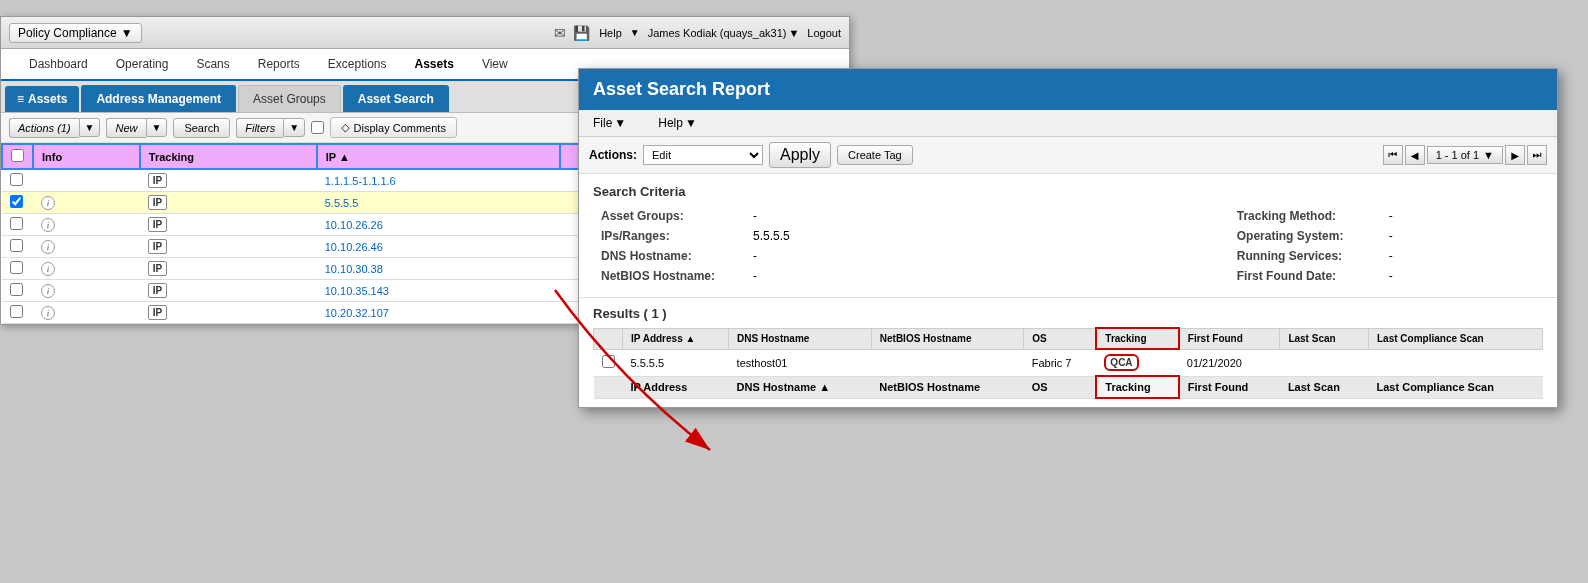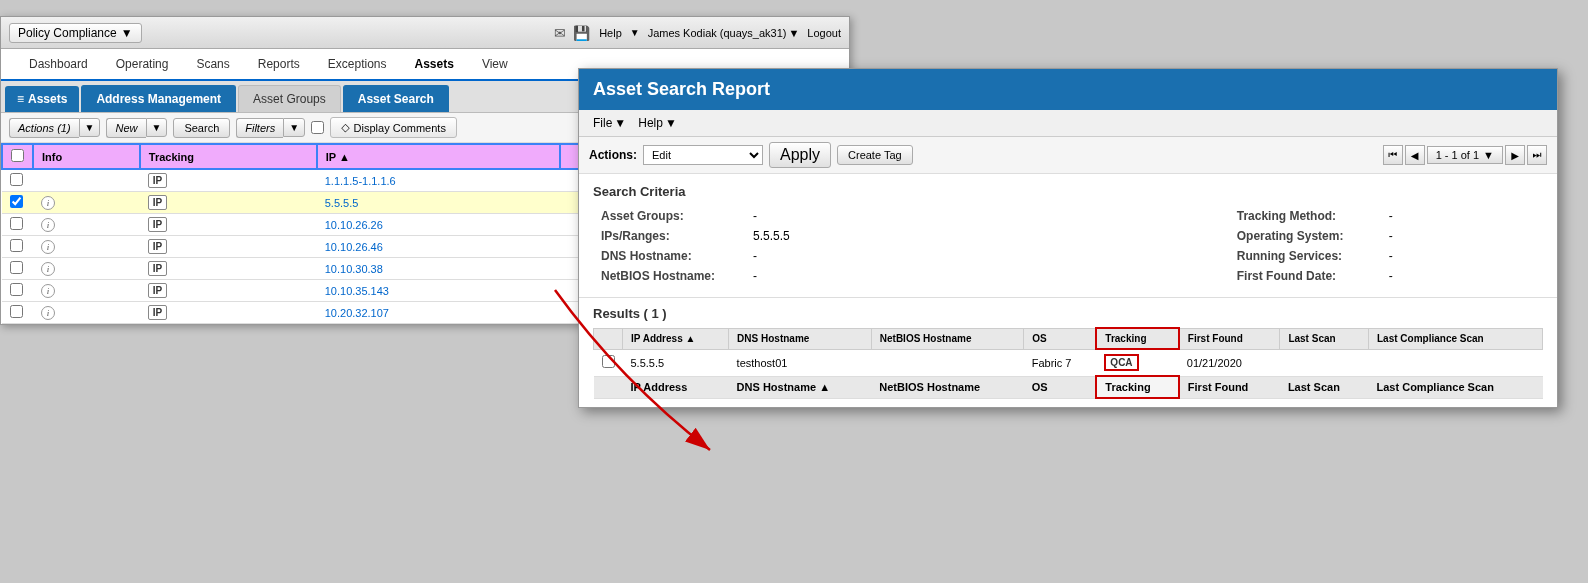--- a/index.html
+++ b/index.html
@@ -232,21 +232,21 @@
       font-size: 18px;
       font-weight: bold;
     }
 
     
     .report-menubar {
       background: #f0f0f0;
       border-bottom: 1px solid #ccc;
       padding: 4px 8px;
       display: flex;
-      gap: 0;
+      gap: 20px;
     }
     .menu-item {
       font-size: 12px;
       cursor: pointer;
       padding: 2px 6px;
       display: flex; align-items: center; gap: 2px;
     }
 
     
     .report-toolbar {
@@ -357,21 +357,21 @@
       padding: 4px 8px;
       font-size: 11px;
       vertical-align: middle;
     }
     .results-table tr:nth-child(odd) { background: #fff; }
     .results-table tr:nth-child(even) { background: #f8f8f8; }
     .tracking-badge {
       display: inline-block;
       background: #fff;
       border: 2px solid #cc0000;
-      border-radius: 0;
+      border-radius: 6px;
       padding: 1px 4px;
       font-size: 10px;
       font-weight: bold;
       color: #333;
     }
     .th-highlighted {
       border: 2px solid #cc0000 !important;
       background: #f5f5f5;
     }
 

